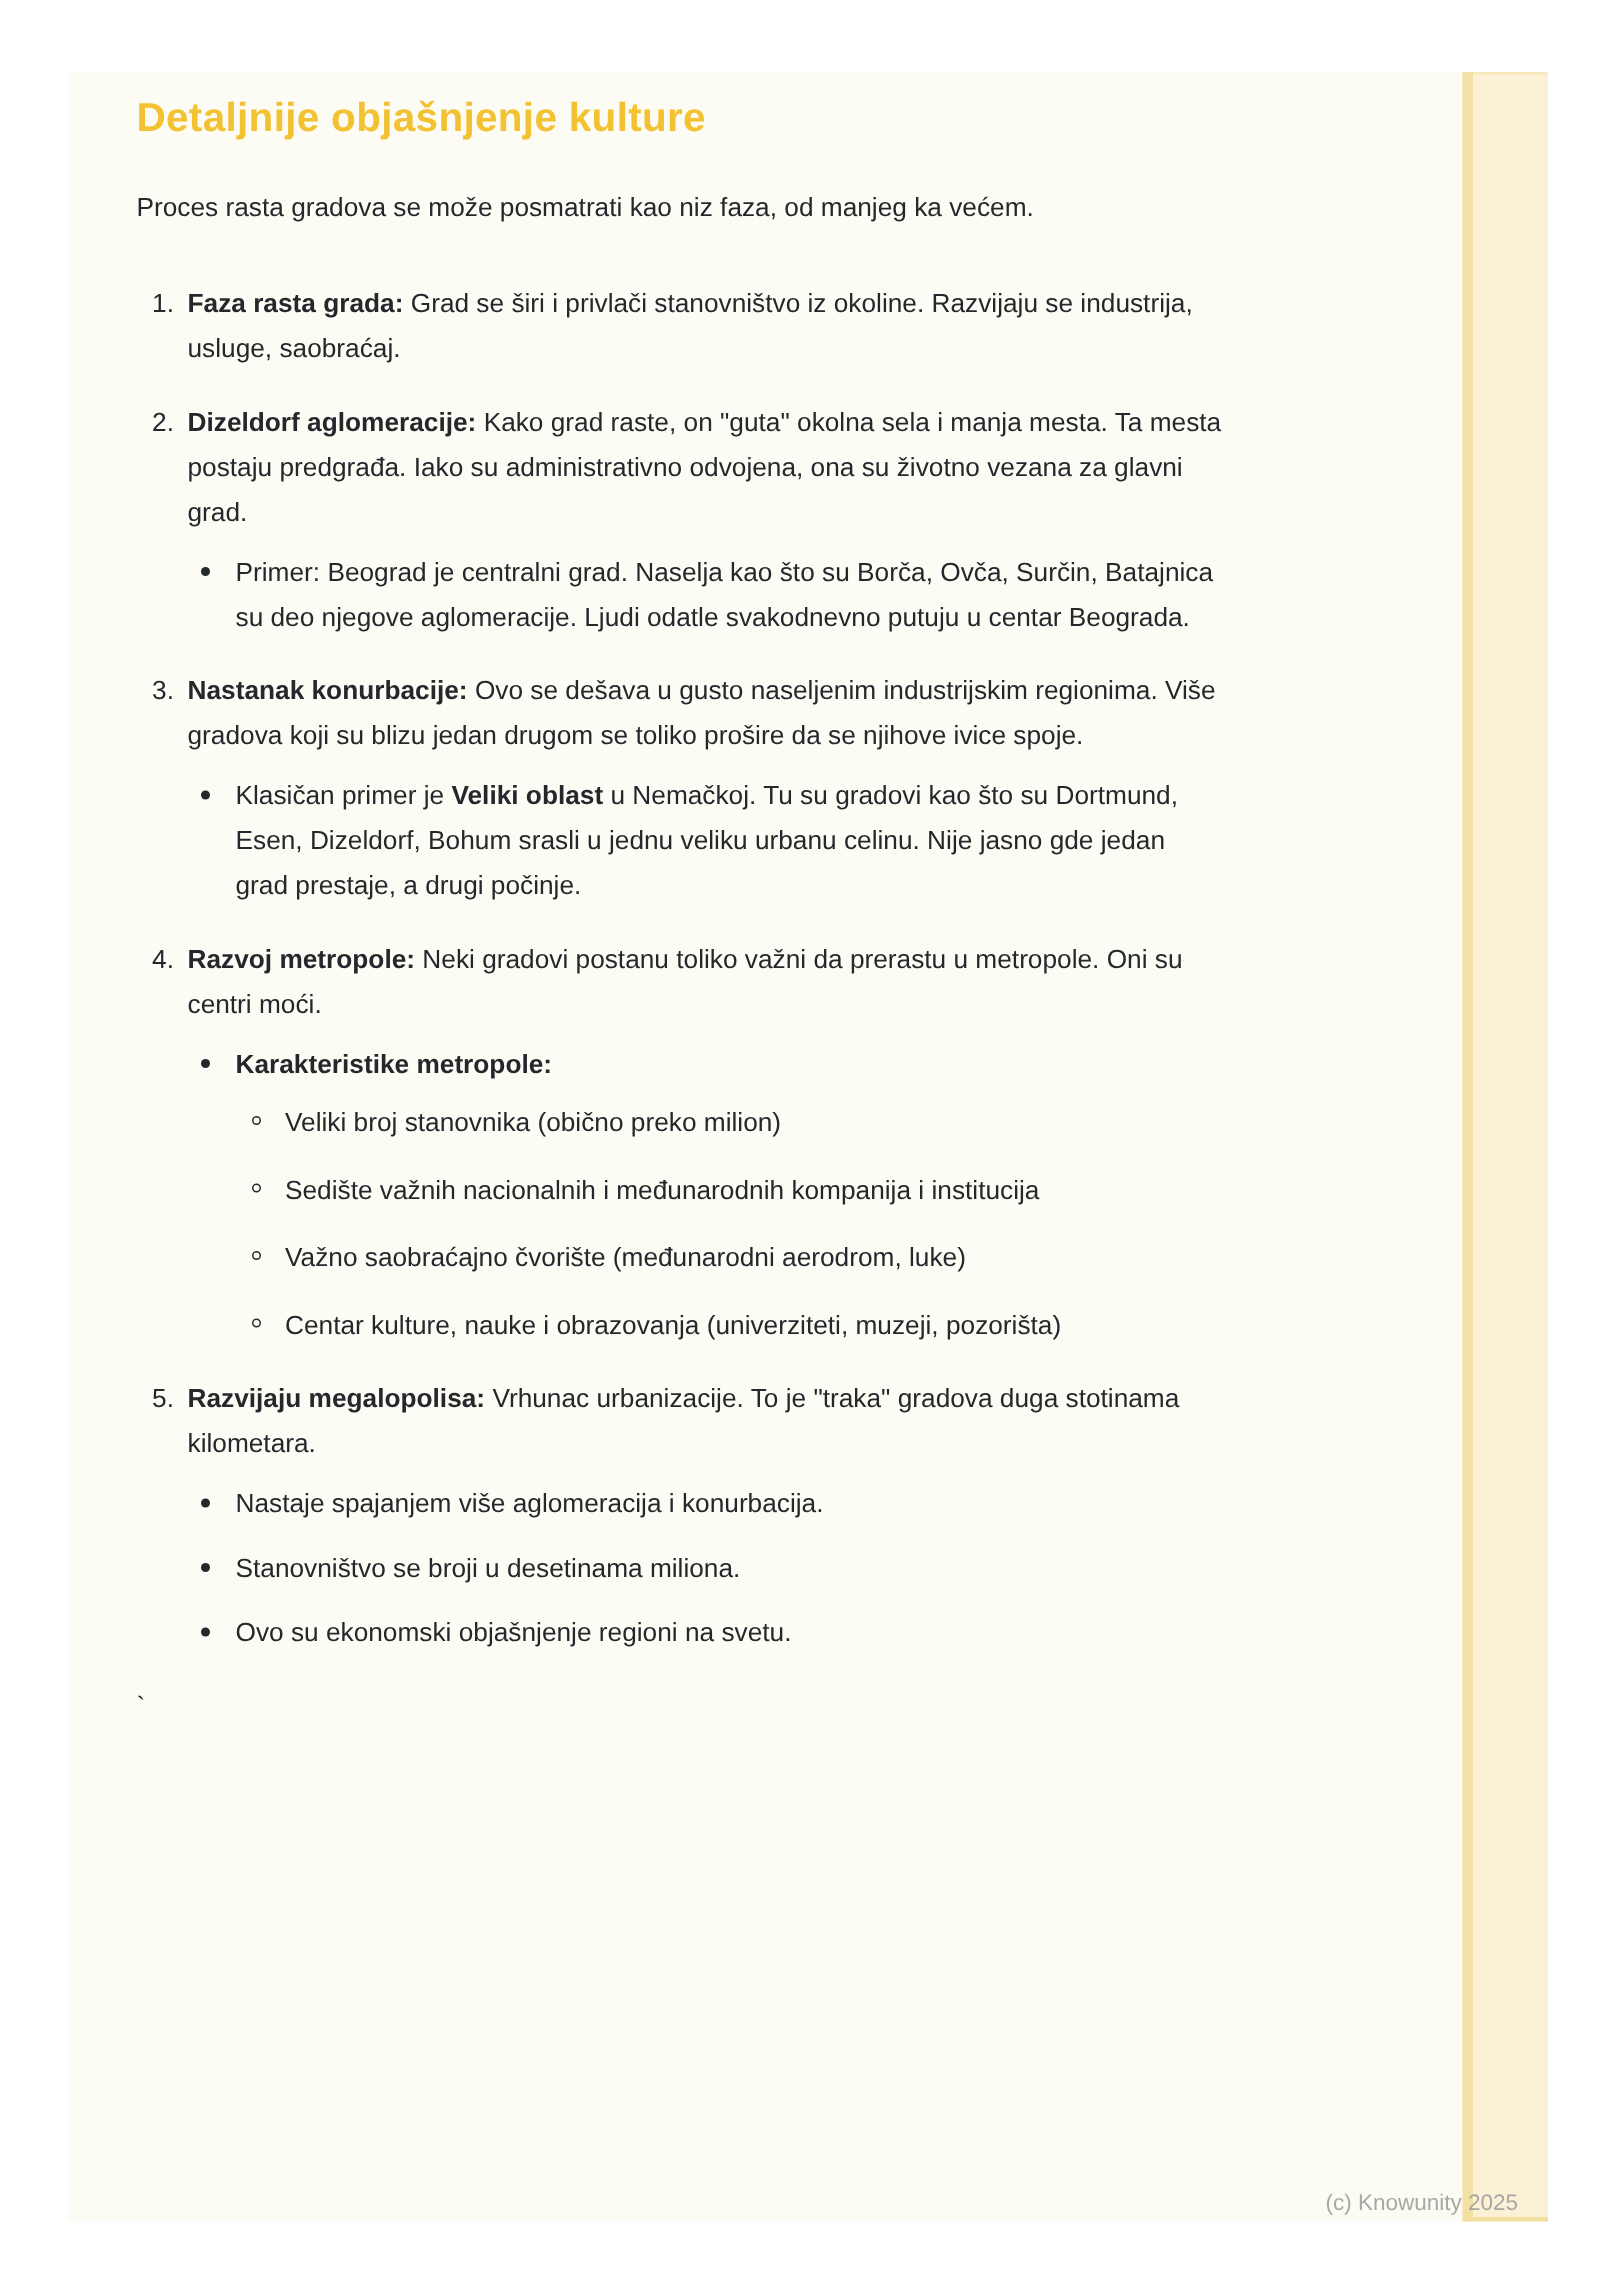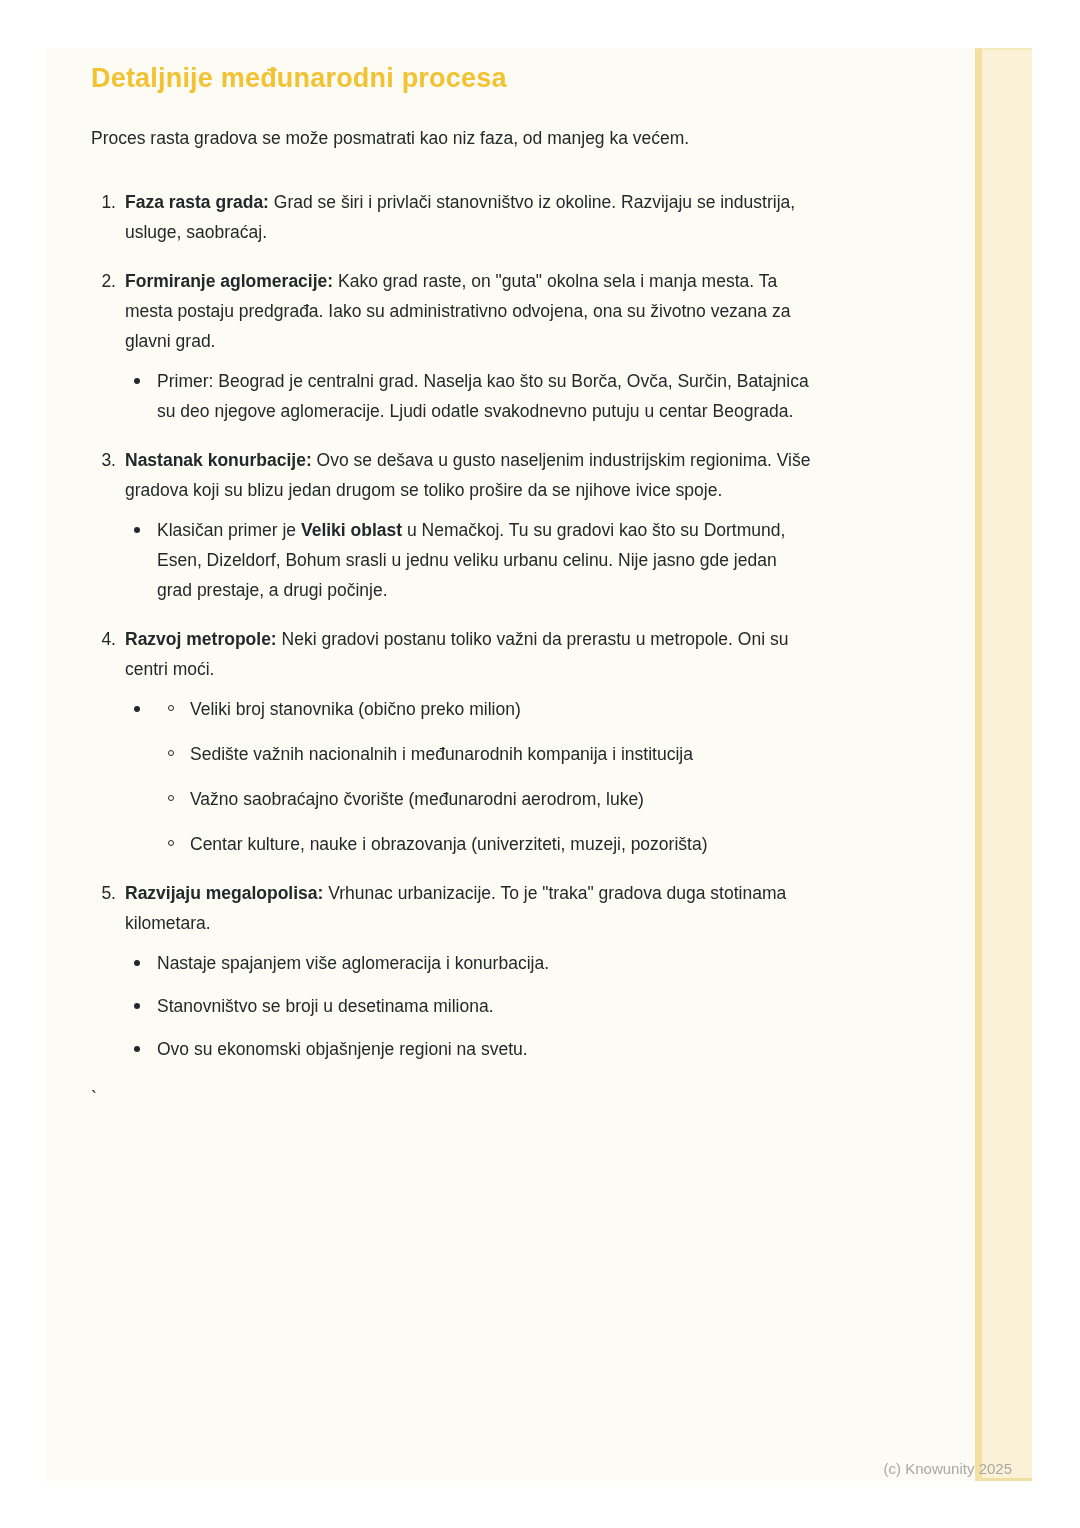--- a/index.html
+++ b/index.html
@@ -79,30 +79,30 @@
     position:absolute;right:20px;bottom:4px;z-index:2;
     font-size:15px;color:var(--footer);
   }
 </style>
 </head>
 <body>
 
 <div class="card">
   <div class="stripe"></div>
   <div class="content">
-    <h1>Detaljnije međunarodni procesa</h1>
+    <h1>Detaljnije objašnjenje kulture</h1>
     <p class="intro">Proces rasta gradova se može posmatrati kao niz faza, od manjeg ka većem.</p>
     <ol class="olist" id="process-list">
         <li class="step">
           <span class="step-num">1.</span>
           <div><span class="b">Faza rasta grada:</span><span> Grad se širi i privlači stanovništvo iz okoline. Razvijaju se industrija, usluge, saobraćaj.</span></div>
         </li>
         <li class="step">
           <span class="step-num">2.</span>
-          <div><span class="b">Formiranje aglomeracije:</span><span> Kako grad raste, on "guta" okolna sela i manja mesta. Ta mesta postaju predgrađa. Iako su administrativno odvojena, ona su životno vezana za glavni grad.</span></div>
+          <div><span class="b">Dizeldorf aglomeracije:</span><span> Kako grad raste, on "guta" okolna sela i manja mesta. Ta mesta postaju predgrađa. Iako su administrativno odvojena, ona su životno vezana za glavni grad.</span></div>
           <ul class="blist">
             <li class="bullet">
               <span class="dot"></span>
               <div><span>Primer: Beograd je centralni grad. Naselja kao što su Borča, Ovča, Surčin, Batajnica su deo njegove aglomeracije. Ljudi odatle svakodnevno putuju u centar Beograda.</span></div>
             </li>
           </ul>
         </li>
         <li class="step">
           <span class="step-num">3.</span>
           <div><span class="b">Nastanak konurbacije:</span><span> Ovo se dešava u gusto naseljenim industrijskim regionima. Više gradova koji su blizu jedan drugom se toliko prošire da se njihove ivice spoje.</span></div>
@@ -112,20 +112,21 @@
               <div><span>Klasičan primer je </span><span class="b">Veliki oblast</span><span> u Nemačkoj. Tu su gradovi kao što su Dortmund, Esen, Dizeldorf, Bohum srasli u jednu veliku urbanu celinu. Nije jasno gde jedan grad prestaje, a drugi počinje.</span></div>
             </li>
           </ul>
         </li>
         <li class="step">
           <span class="step-num">4.</span>
           <div><span class="b">Razvoj metropole:</span><span> Neki gradovi postanu toliko važni da prerastu u metropole. Oni su centri moći.</span></div>
           <ul class="blist">
             <li class="bullet">
               <span class="dot"></span>
+              <div><span class="b">Karakteristike metropole:</span></div>
               <ul class="sublist">
                 <li class="sub-item">
                   <span class="circ"></span>
                   <div>Veliki broj stanovnika (obično preko milion)</div>
                 </li>
                 <li class="sub-item">
                   <span class="circ"></span>
                   <div>Sedište važnih nacionalnih i međunarodnih kompanija i institucija</div>
                 </li>
                 <li class="sub-item">

